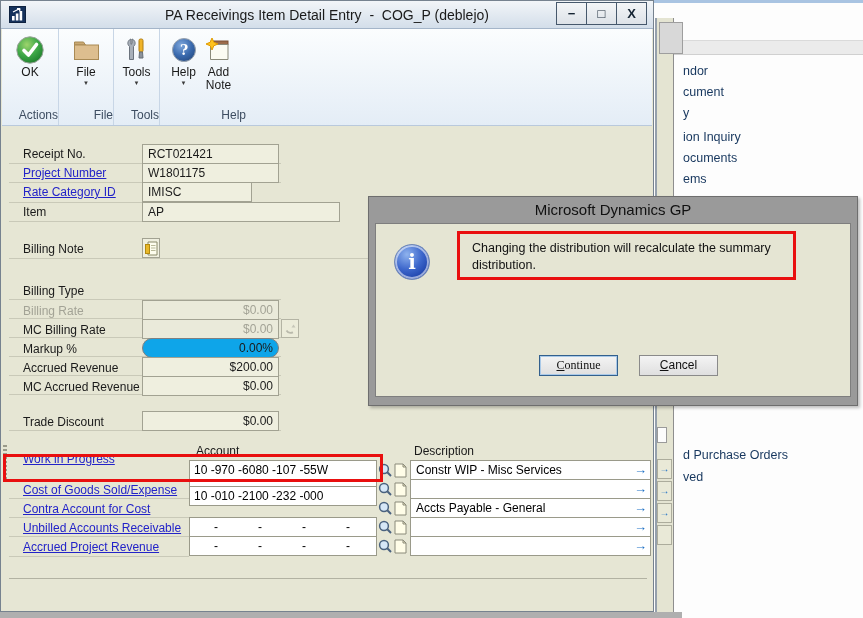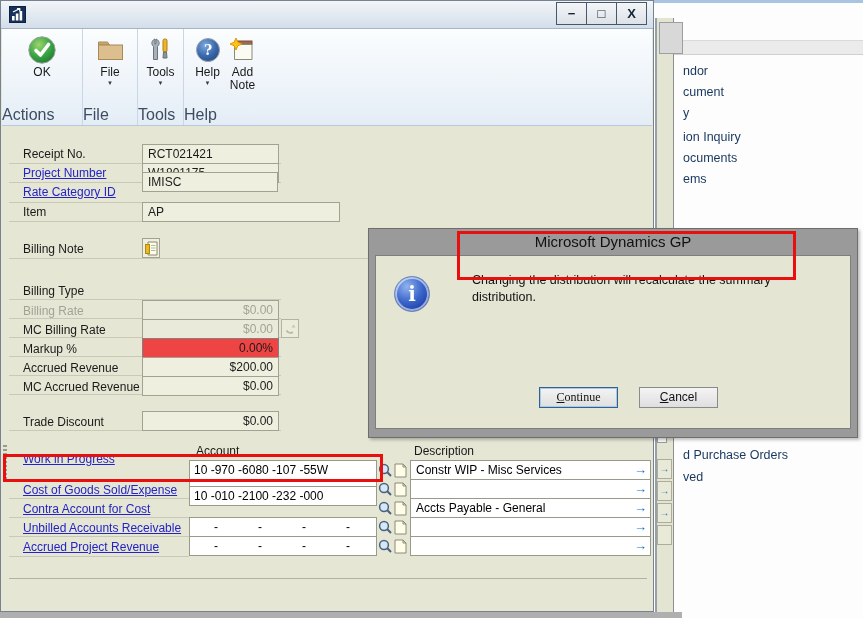--- a/index.html
+++ b/index.html
@@ -29,45 +29,45 @@
   .winbtn { width:31px; height:23px; margin-left:-1px; background:linear-gradient(#F3F5F7,#DDE2E8); border:1px solid #46586C; font-size:13px; font-weight:bold; color:#152433; text-align:center; line-height:21px; cursor:pointer; }
 
   
   .ribbon { position:absolute; left:1px; right:1px; top:28px; height:97px; background:linear-gradient(#FBFDFE,#E4EDF6); border-bottom:1px solid #B9C9DC; display:flex; }
   .rgroup { position:relative; border-right:1px solid #C8D6E6; height:100%; }
   .rbtnrow { display:flex; justify-content:center; gap:5px; padding-top:5px; }
   .rbtn { display:flex; flex-direction:column; align-items:center; cursor:pointer; }
   .ricon { height:32px; display:flex; align-items:center; justify-content:center; }
   .rlabel { font-size:12px; line-height:13px; color:#1A1A1A; text-align:center; max-width:34px; }
   .rdrop { font-size:6px; color:#3A3A3A; line-height:8px; }
-  .rgl { position:absolute; left:0; right:8px; bottom:0; height:19px; line-height:18px; text-align:left; font-size:16px; color:#3D4D61; }
+  .rgl { position:absolute; left:0; right:0; bottom:0; height:19px; line-height:18px; text-align:right; font-size:12px; color:#3D4D61; }
 
   
   .lbl { position:absolute; left:22px; font-size:12px; color:#1A1A1A; white-space:nowrap; }
   .lbl.gray { color:#A3A396; }
   .lnk { color:#2323C8; text-decoration:underline; cursor:pointer; }
   .vb { position:absolute; height:20px; border:1px solid #A2A292; background:#EFEFDF; font-size:12px; line-height:18px; padding:0 5px; color:#1A1A1A; white-space:pre; overflow:hidden; }
-  .vb.white { background:#ef4444; border-color:#808080; }
+  .vb.white { background:#0ea5e9; border-color:#808080;border-radius:10px; }
   .vb.money { text-align:right; }
   .vb.grayt { color:#A3A396; background:#EAEADA; }
   .rule { position:absolute; height:1px; background:#C9C9B8; }
   .sel { position:absolute; left:141px; width:137px; height:21px; background:#fff; border:1px solid #7F9DB9; font-size:12px; line-height:19px; padding:0 5px; color:#1A1A1A; }
   .sel .arr { position:absolute; right:4px; top:6px; font-size:8px; color:#222; }
   .iconbox { position:absolute; width:18px; height:20px; border:1px solid #A2A292; background:#EFEFDF; display:flex; align-items:center; justify-content:center; }
   .grip { position:absolute; left:2px; top:444px; width:4px; height:36px; background:repeating-linear-gradient(180deg,#9A9A8A 0 2px, transparent 2px 4px); }
 
   
   .thead { position:absolute; font-size:12px; color:#1A1A1A; }
   .acct { position:absolute; left:188px; width:188px; height:20px; background:#fff; border:1px solid #9A9A8A; font-size:12px; line-height:18px; padding:0 4px; white-space:pre; overflow:hidden; }
   .desc { position:absolute; left:409px; width:241px; height:20px; background:#fff; border:1px solid #9A9A8A; font-size:12px; line-height:18px; padding:0 5px 0 5px; white-space:nowrap; overflow:hidden; }
   .rowarrow { position:absolute; right:3px; top:0px; font-size:13px; font-weight:bold; color:#1C6FC4; line-height:18px; cursor:pointer; }
   .rowicon { position:absolute; cursor:pointer; }
 
   
-  .dialog { position:absolute; left:368px; top:196px; width:490px; height:210px; background:#9A9A9A; border:1px solid #6E6E6E; box-shadow:2px 2px 3px rgba(0,0,0,0.25); z-index:40;margin-top:32px; }
+  .dialog { position:absolute; left:368px; top:196px; width:490px; height:210px; background:#9A9A9A; border:1px solid #6E6E6E; box-shadow:2px 2px 3px rgba(0,0,0,0.25); z-index:40; }
   .dlg-title { height:25px; line-height:25px; text-align:center; font-size:15px; color:#111; }
   .dlg-inner { position:absolute; left:6px; right:6px; top:26px; bottom:8px; background:#E5E5D3; border:1px solid #7E7E7E; }
   .info-icon { position:absolute; left:18px; top:20px; width:36px; height:36px; border-radius:50%;
     background:radial-gradient(circle at 35% 28%, #8FB3EE 0%, #3E68CC 45%, #1B3FA8 80%);
     border:1px solid #6F87B5; box-shadow:inset 0 0 0 2px rgba(255,255,255,0.55);
     color:#fff; font-family:"DejaVu Serif", serif; font-weight:bold; font-size:20px; text-align:center; line-height:34px; }
   .dlg-msg { position:absolute; left:96px; top:16px; width:340px; font-size:12.5px; line-height:16.5px; color:#111; }
   .dbtn { position:absolute; top:131px; width:79px; height:21px; background:linear-gradient(#F4F4F4,#DFDFDF); border:1px solid #8A8A8A; font-size:12px; text-align:center; line-height:19px; color:#111; cursor:pointer; }
   .dbtn.primary { border:1px solid #33608D; box-shadow:inset 0 0 0 1px #A9C9E8;font-family:Liberation Serif, serif; }
   .u { text-decoration:underline; }
@@ -108,29 +108,30 @@
     <div class="titlebar">
       <span class="tb-icon">
         <svg width="17" height="17" viewBox="0 0 17 17">
             <rect x="0.5" y="0.5" width="16" height="16" fill="#16325C" stroke="#0E2240"></rect>
             <rect x="3" y="10" width="2.6" height="4.5" fill="#fff"></rect>
             <rect x="6.8" y="7.5" width="2.6" height="7" fill="#fff"></rect>
             <rect x="10.6" y="5" width="2.6" height="9.5" fill="#fff"></rect>
             <path d="M4 6 L11 2.5 M11 2.5 l-3 0.2 M11 2.5 l-0.4 2.8" stroke="#fff" stroke-width="1.2" fill="none"></path>
           </svg>
       </span>
+      <div class="tb-title">PA Receivings Item Detail Entry  -  COG_P (deblejo)</div>
       <div class="winbtns">
         <div class="winbtn">−</div>
         <div class="winbtn">□</div>
         <div class="winbtn">X</div>
       </div>
     </div>
 
     <div class="ribbon">
-      <div class="rgroup" style="width:81px">
+      <div class="rgroup" style="width:57px">
         <div class="rbtnrow">
           <div class="rbtn">
             <span class="ricon">
               <svg width="30" height="30" viewBox="0 0 30 30">
                   <defs>
                     <radialGradient id="gok" cx="38%" cy="30%" r="75%">
                       <stop offset="0%" stop-color="#9ED46C"></stop>
                       <stop offset="55%" stop-color="#3FA848"></stop>
                       <stop offset="100%" stop-color="#1E7E2C"></stop>
                     </radialGradient>
@@ -231,21 +232,21 @@
     <div class="rule" style="left:8px; top:535px; width:180px"></div>
     <div class="rule" style="left:8px; top:555px; width:180px"></div>
     <div class="rule" style="left:8px; top:577px; width:638px; background:#B2B2A2"></div>
     <div class="grip"></div>
 
     <div class="lbl" style="top:146px">Receipt No.</div>
     <div class="vb" style="left:141px; top:143px; width:137px">RCT021421</div>
     <div class="lbl" style="top:165px"><span class="lnk">Project Number</span></div>
     <div class="vb" style="left:141px; top:162px; width:137px">W1801175</div>
     <div class="lbl" style="top:184px"><span class="lnk">Rate Category ID</span></div>
-    <div class="vb" style="left:141px; top:171px; width:136px">IMISC</div>
+    <div class="vb" style="left:141px; top:181px; width:110px">IMISC</div>
     <div class="lbl" style="top:204px">Item</div>
     <div class="vb" style="left:141px; top:201px; width:198px">AP</div>
 
     <div class="lbl" style="top:241px">Billing Note</div>
     <div class="iconbox" style="left:141px; top:237px">
       <svg width="13" height="15" viewBox="0 0 13 15">
           <path d="M3 1 h9 v13 h-9 z" fill="#FDFDEE" stroke="#8A8A6A"></path>
           <rect x="0.5" y="3.5" width="4" height="9" fill="#E8B82A" stroke="#B38A10"></rect>
           <line x1="6" y1="4.5" x2="10.5" y2="4.5" stroke="#B9B99A"></line>
           <line x1="6" y1="7" x2="10.5" y2="7" stroke="#B9B99A"></line>

